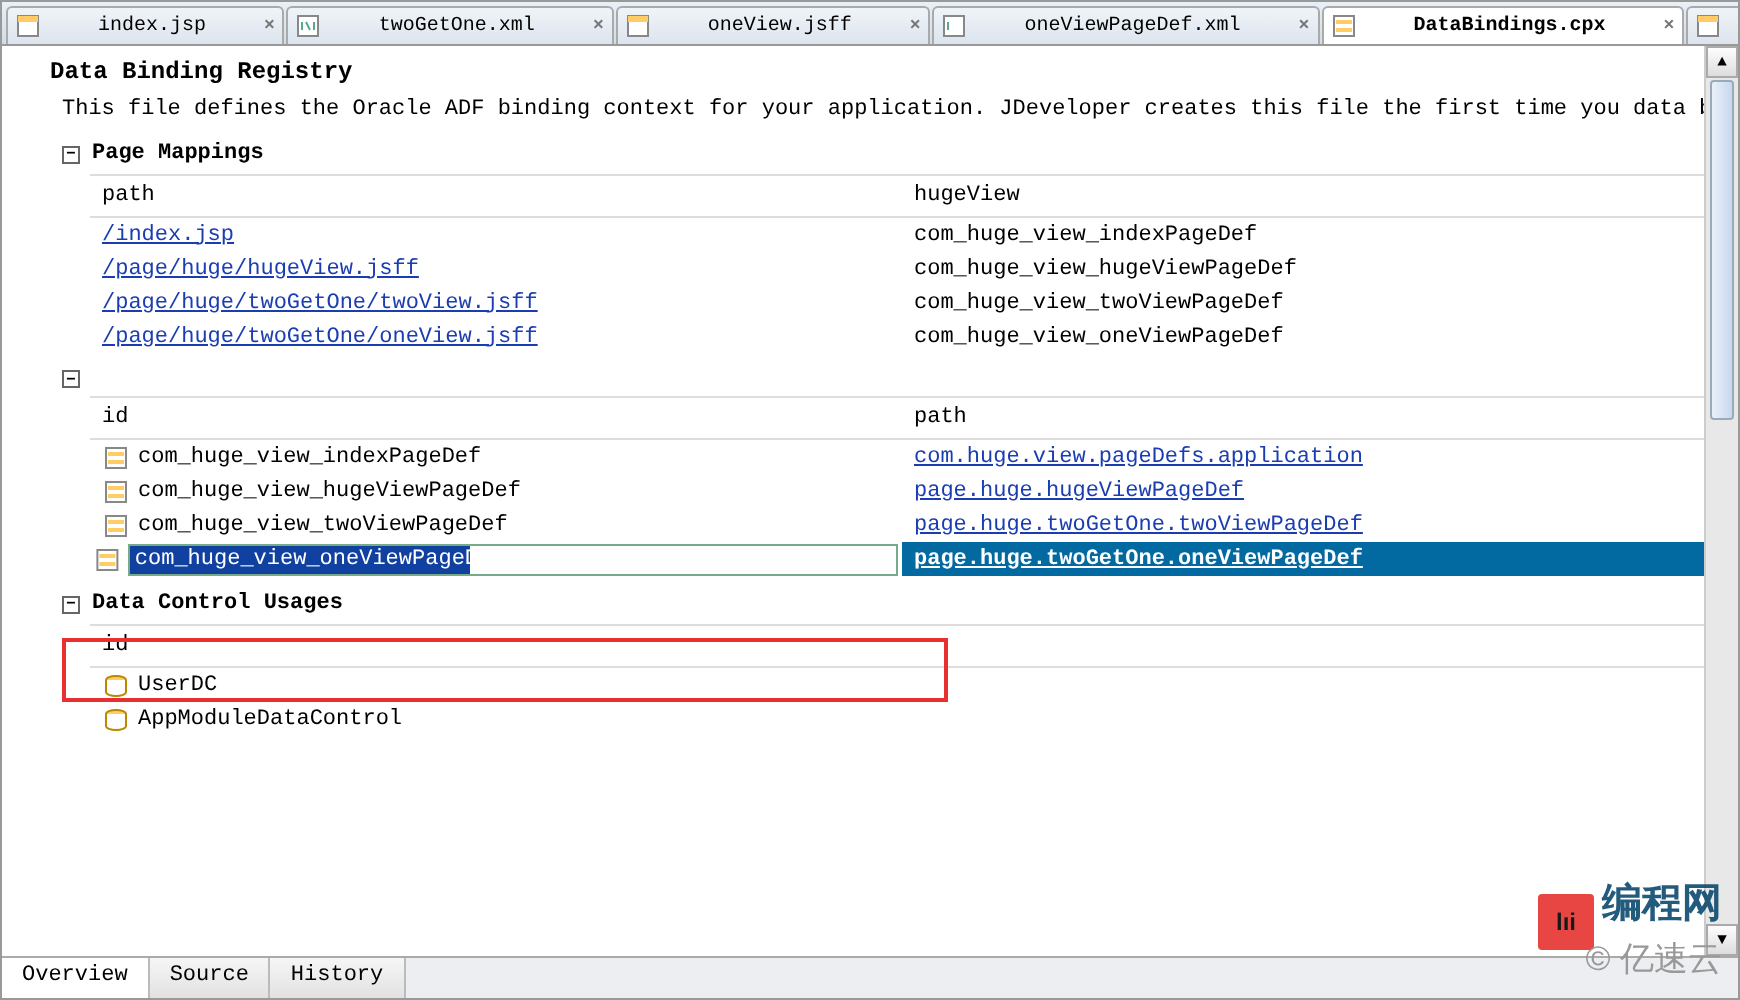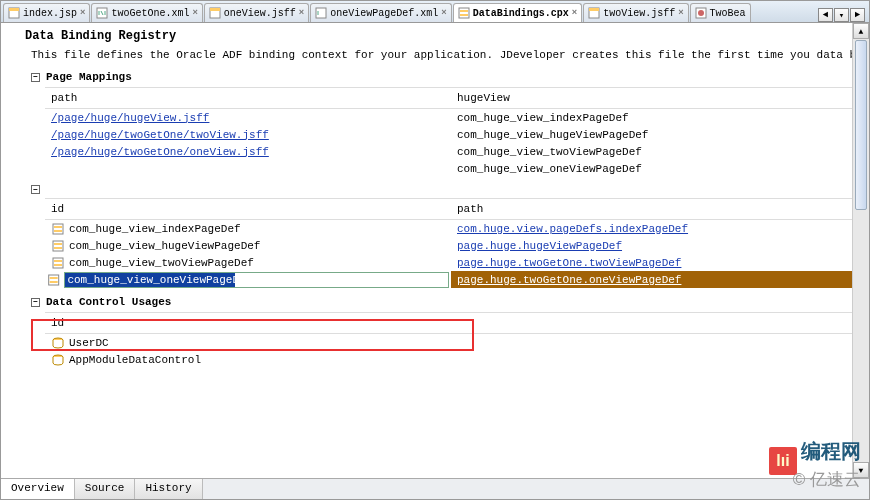--- a/index.html
+++ b/index.html
@@ -1,48 +1,48 @@
 <!DOCTYPE html>
 <html><head>
 <meta charset="utf-8">
 <style>
 * { box-sizing: border-box; margin: 0; padding: 0; }
 body { font-family: "Courier New", monospace; font-size: 11px; background: #fff; width: 870px; height: 500px; overflow: hidden; position: relative; border: 1px solid #999; }
 .tabs-bar { display: flex; background: linear-gradient(#e8f0f8, #d0dce8); border-bottom: 1px solid #999; height: 22px; align-items: flex-end; padding-left: 2px; }
-.tab { display: flex; align-items: center; padding: 3px 4px; background: linear-gradient(#f0f4f8, #dce4ee); border: 1px solid #aaa; border-bottom: none; border-top-left-radius: 3px; border-top-right-radius: 3px; margin-right: 1px; cursor: pointer; font-size: 10px; }
+.tab { display: flex; align-items: center; padding: 3px 4px; background: linear-gradient(#f0f4f8, #dce4ee); border: 1px solid #aaa; border-bottom: none; border-top-left-radius: 3px; border-top-right-radius: 3px; margin-right: 1px; cursor: pointer; font-size: 10px; gap: 26px; }
 .tab.active { background: #fff; font-weight: bold; }
 .tab-close { margin-left: 3px; color: #777; font-weight: bold; cursor: pointer; font-size: 9px; }
 .tab-icon { width: 12px; height: 12px; margin-right: 3px; display: inline-flex; }
 .tabs-controls { margin-left: auto; display: flex; align-items: center; gap: 1px; padding-right: 4px; }
 .tabctrl { width: 15px; height: 14px; border: 1px solid #888; background: linear-gradient(#fdfdfd,#e4e4e4); display: flex; align-items: center; justify-content: center; font-size: 9px; cursor: pointer; }
 .main { padding: 6px 12px; overflow: auto; height: 455px; background: #fff; }
 .heading { font-weight: bold; font-size: 12px; margin-bottom: 6px; margin-left: 12px; }
 .desc { font-size: 11px; margin: 6px 0 10px 18px; white-space: nowrap; overflow: hidden; }
 .section { margin: 6px 0 8px 18px; }
 .section-header { display: flex; align-items: center; font-weight: bold; font-size: 11px; margin-bottom: 4px; cursor: pointer; }
 .toggle { width: 9px; height: 9px; border: 1px solid #666; display: inline-flex; align-items: center; justify-content: center; margin-right: 6px; font-size: 8px; line-height: 1; font-family: sans-serif; }
 .table { display: flex; border-top: 1px solid #ddd; margin-left: 14px; }
 .col { flex: 1; }
 .col-head { padding: 4px 6px; font-size: 11px; border-bottom: 1px solid #ddd; }
 .row { padding: 2px 6px; display: flex; align-items: center; height: 17px; }
 .row .row-link { color: #1a3db2; text-decoration: underline; cursor: pointer; }
 .row-icon { width: 14px; height: 12px; margin-right: 4px; display: inline-flex; align-items: center; justify-content: center; }
-.row.selected { background: #a16207; color: #fff; }
+.row.selected { background: #0369a1; color: #fff; font-weight: bold; }
 .row.selected .row-link { color: #fff; }
 .row.editing { padding: 0 2px; }
 .edit-input { width: 100%; height: 16px; border: 1px solid #7a8; background: #fff; font-family: inherit; font-size: 11px; padding: 0 2px; color: #000; }
 .redbox { position: absolute; border: 2px solid #e83030; pointer-events: none; }
 .bottom-tabs { position: absolute; bottom: 0; left: 0; display: flex; background: #eceef1; border-top: 1px solid #aaa; width: 100%; height: 21px; }
 .btab { padding: 3px 10px; font-size: 11px; border-right: 1px solid #bbb; background: linear-gradient(#f6f6f6,#e2e2e2); cursor: pointer; }
 .btab.active { background: #fff; }
 .scrollbar-v { position: absolute; top: 22px; right: 0; width: 17px; bottom: 21px; background: #e8e8e8; border-left: 1px solid #ccc; }
 .scroll-arrow { height: 16px; background: linear-gradient(#fdfdfd,#ddd); border: 1px solid #aaa; display: flex; align-items: center; justify-content: center; font-size: 8px; cursor: pointer; }
 .scroll-thumb { position: absolute; top: 17px; height: 170px; left: 2px; right: 2px; background: linear-gradient(to right,#eaf0fa,#c8d8ee); border: 1px solid #9ab; border-radius: 2px; cursor: pointer; }
 .watermark { position: absolute; right: 8px; bottom: 24px; display: flex; align-items: center; opacity: 0.9; font-family: "Microsoft YaHei", sans-serif; font-weight: bold; }
-.wm-logo { width: 28px; height: 28px; background: #e5332e; color: #fef9c3; display: flex; align-items: center; justify-content: center; font-size: 16px; border-radius: 2px; margin-right: 4px; margin-top: 19px; }
+.wm-logo { width: 28px; height: 28px; background: #e5332e; color: #000000; display: flex; align-items: center; justify-content: center; font-size: 12px; border-radius: 2px; margin-right: 4px; margin-top: 19px; }
 .wm-text { font-size: 20px; color: #0c4a6e; }
 .wm-sub { position: absolute; right: 8px; bottom: 8px; font-size: 17px; color: #999; font-family: "Microsoft YaHei", sans-serif; }
 .page-icon svg, .tab-icon svg, .row-icon svg { width: 100%; height: 100%; }
 </style>
 </head>
 <body>
 
 <div class="tabs-bar">
   <div class="tab">
       <span class="tab-icon">
@@ -127,20 +127,23 @@
 
   <div class="section">
     <div class="section-header">
       <span class="toggle">−</span>
       <span>Page Mappings</span>
     </div>
     <div class="table">
       <div class="col">
         <div class="col-head">path</div>
         <div class="row">
+            <span class="row-link">/index.jsp</span>
+          </div>
+        <div class="row">
             <span class="row-link">/page/huge/hugeView.jsff</span>
           </div>
         <div class="row">
             <span class="row-link">/page/huge/twoGetOne/twoView.jsff</span>
           </div>
         <div class="row">
             <span class="row-link">/page/huge/twoGetOne/oneView.jsff</span>
           </div>
       </div>
       <div class="col">
@@ -205,21 +208,21 @@
                 <rect x="2" y="3" width="8" height="2" fill="#ffcc66"></rect>
                 <rect x="2" y="7" width="8" height="2" fill="#ffcc66"></rect>
               </svg>
             </span>
             <input class="edit-input" style="background: linear-gradient(to right, rgb(16, 64, 160) 0px, rgb(16, 64, 160) 170px, rgb(255, 255, 255) 170px); color: rgb(255, 255, 255);" value="com_huge_view_oneViewPageDef">
           </div>
       </div>
       <div class="col">
         <div class="col-head">path</div>
         <div class="row">
-            <span class="row-link">com.huge.view.pageDefs.indexPageDef</span>
+            <span class="row-link">com.huge.view.pageDefs.application</span>
           </div>
         <div class="row">
             <span class="row-link">page.huge.hugeViewPageDef</span>
           </div>
         <div class="row">
             <span class="row-link">page.huge.twoGetOne.twoViewPageDef</span>
           </div>
         <div class="row selected">
             <span class="row-link">page.huge.twoGetOne.oneViewPageDef</span>
           </div>

